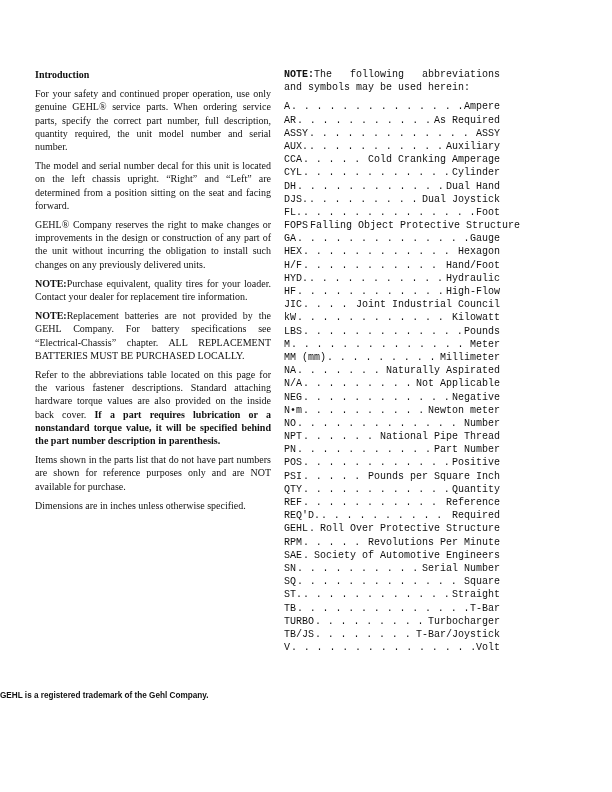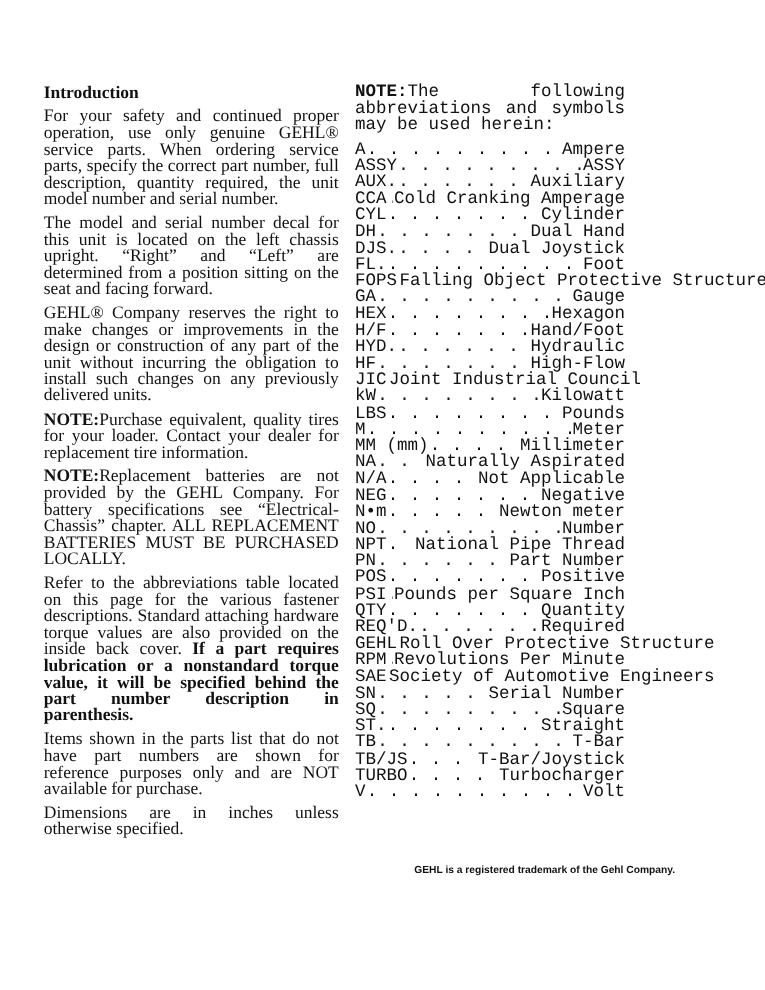--- a/index.html
+++ b/index.html
@@ -1,31 +1,31 @@
 <!DOCTYPE html>
 <html><head>
 <meta charset="utf-8">
 <style>
   html, body { margin: 0; padding: 0; background: #ffffff; }
   body { width: 612px; height: 792px; position: relative; overflow: hidden;
          font-family: "Liberation Serif", "DejaVu Serif", serif; color: #111; }
-  .col { position: absolute; top: 68px; font-size: 14px; line-height: 13.2px; }
+  .col { position: absolute; top: 68px; font-size: 10px; line-height: 13.2px; }
   .col-left { left: 35px; width: 236px; }
   .col-right { left: 284px; width: 216px; font-family: Liberation Mono, monospace; }
   .heading { font-weight: bold; margin: 0 0 6px 0; }
   p { margin: 0 0 6px 0; text-align: justify; hyphens: none; }
   .note-label { font-weight: bold; }
   b.strong { font-weight: bold; }
   .abbr-list { margin-top: 5px; }
   .abbr-row { display: flex; align-items: baseline; white-space: nowrap; height: 13.2px; }
   .abbr-key { flex: 0 0 auto; }
   .abbr-dots { flex: 1 1 auto; overflow: hidden; margin: 0 1px; }
   .abbr-dots::after { content: ". . . . . . . . . . . . . . . . . . . . . . . . . . . . . . . . . . . . . . . . . . . . . . . . . . . . . . . . . . . . . . . . . . . . . . . . . . . . . . . . . . . . . . . . . . . ."; letter-spacing: 0.4px; }
   .abbr-val { flex: 0 0 auto; }
-  .footer { position: absolute; top: 691px; left: 0; width: 540px; text-align: right;
+  .footer { position: absolute; top: 691px; left: 0; width: 540px; text-align: left;
             font-family: "Liberation Sans", "DejaVu Sans", sans-serif; font-weight: bold; font-size: 8.2px; }
 </style>
 </head>
 <body>
 
 <div class="col col-left">
   <div class="heading">Introduction</div>
   <p>For your safety and continued proper operation, use only genuine GEHL® service parts. When ordering service parts, specify the correct part number, full description, quantity required, the unit model number and serial number.</p>
   <p>The model and serial number decal for this unit is located on the left chassis upright. “Right” and “Left” are determined from a position sitting on the seat and facing forward.</p>
   <p>GEHL® Company reserves the right to make changes or improvements in the design or construction of any part of the unit without incurring the obligation to install such changes on any previously delivered units.</p>
@@ -38,20 +38,25 @@
 
 <div class="col col-right">
   <p><span class="note-label">NOTE:</span><span>The following abbreviations and symbols may be used herein:</span></p>
   <div class="abbr-list" id="abbr-list">
       <div class="abbr-row">
         <span class="abbr-key">A</span>
         <span class="abbr-dots"></span>
         <span class="abbr-val">Ampere</span>
       </div>
       <div class="abbr-row">
+        <span class="abbr-key">AR</span>
+        <span class="abbr-dots"></span>
+        <span class="abbr-val">As Required</span>
+      </div>
+      <div class="abbr-row">
         <span class="abbr-key">ASSY</span>
         <span class="abbr-dots"></span>
         <span class="abbr-val">ASSY</span>
       </div>
       <div class="abbr-row">
         <span class="abbr-key">AUX.</span>
         <span class="abbr-dots"></span>
         <span class="abbr-val">Auxiliary</span>
       </div>
       <div class="abbr-row">
@@ -178,20 +183,25 @@
         <span class="abbr-key">PSI</span>
         <span class="abbr-dots"></span>
         <span class="abbr-val">Pounds per Square Inch</span>
       </div>
       <div class="abbr-row">
         <span class="abbr-key">QTY</span>
         <span class="abbr-dots"></span>
         <span class="abbr-val">Quantity</span>
       </div>
       <div class="abbr-row">
+        <span class="abbr-key">REF</span>
+        <span class="abbr-dots"></span>
+        <span class="abbr-val">Reference</span>
+      </div>
+      <div class="abbr-row">
         <span class="abbr-key">REQ'D.</span>
         <span class="abbr-dots"></span>
         <span class="abbr-val">Required</span>
       </div>
       <div class="abbr-row">
         <span class="abbr-key">GEHL</span>
         <span class="abbr-dots"></span>
         <span class="abbr-val">Roll Over Protective Structure</span>
       </div>
       <div class="abbr-row">
@@ -218,28 +228,28 @@
         <span class="abbr-key">ST.</span>
         <span class="abbr-dots"></span>
         <span class="abbr-val">Straight</span>
       </div>
       <div class="abbr-row">
         <span class="abbr-key">TB</span>
         <span class="abbr-dots"></span>
         <span class="abbr-val">T-Bar</span>
       </div>
       <div class="abbr-row">
+        <span class="abbr-key">TURBO</span>
+        <span class="abbr-dots"></span>
+        <span class="abbr-val">Turbocharger</span>
+      </div>
+      <div class="abbr-row">
         <span class="abbr-key">TB/JS</span>
         <span class="abbr-dots"></span>
         <span class="abbr-val">T-Bar/Joystick</span>
-      </div>
-      <div class="abbr-row">
-        <span class="abbr-key">TURBO</span>
-        <span class="abbr-dots"></span>
-        <span class="abbr-val">Turbocharger</span>
       </div>
       <div class="abbr-row">
         <span class="abbr-key">V</span>
         <span class="abbr-dots"></span>
         <span class="abbr-val">Volt</span>
       </div>
     </div>
 </div>
 
 <div class="footer">GEHL is a registered trademark of the Gehl Company.</div>

